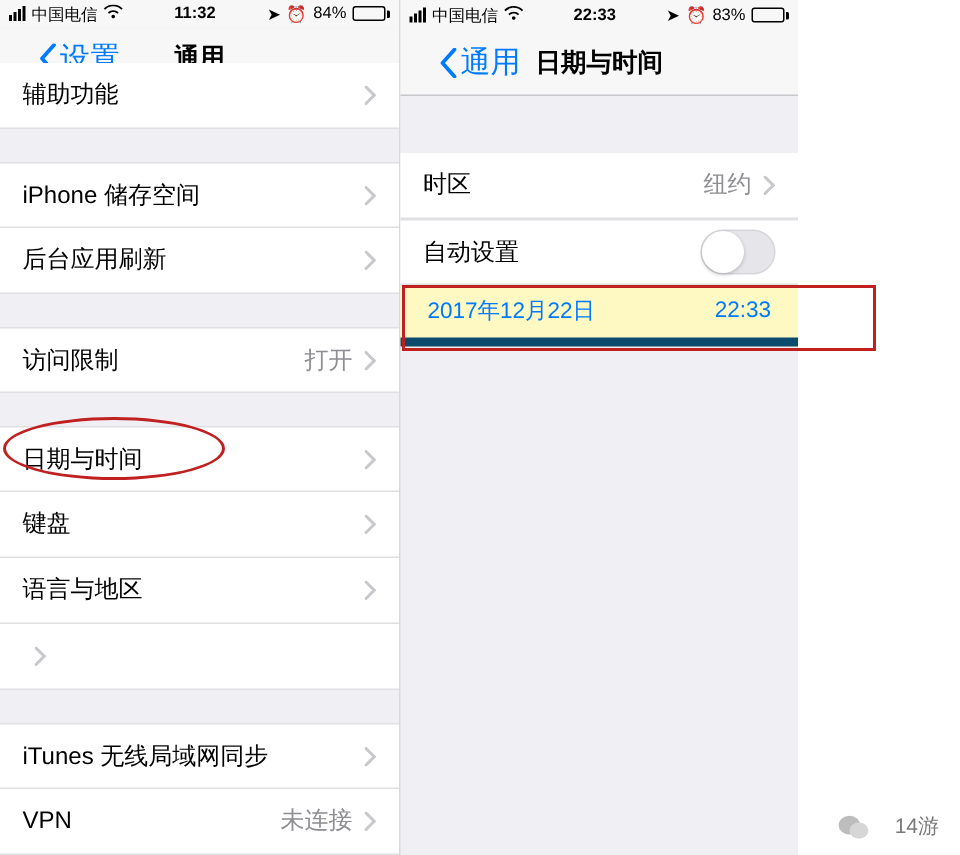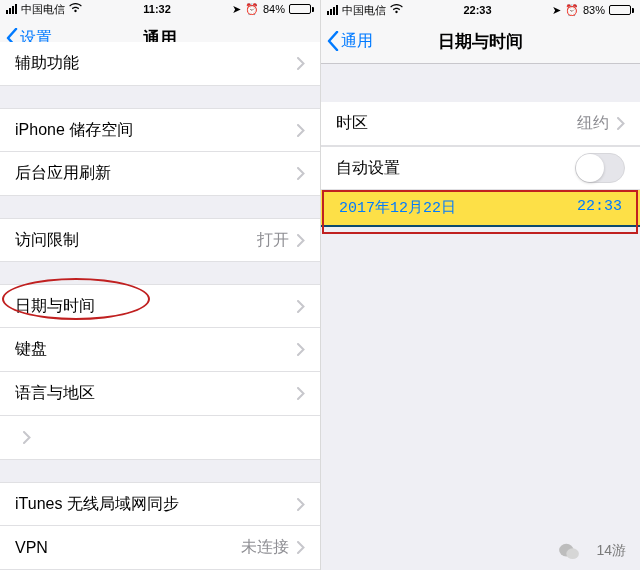--- a/index.html
+++ b/index.html
@@ -1,34 +1,34 @@
 <!DOCTYPE html>
 <html><head>
 <meta charset="utf-8">
 <style>
   * { box-sizing: border-box; margin: 0; padding: 0; }
   body { font-family: -apple-system, "Helvetica Neue", Arial, sans-serif; background: #fff; width: 640px; height: 570px; overflow: hidden; position: relative; }
-  .container { display: flex; width: 640px; height: 570px; background: #efeff4; }
+  .container { display: flex; width: 532px; height: 570px; background: #efeff4; }
   .pane { width: 320px; height: 570px; background: #efeff4; display: flex; flex-direction: column; position: relative; }
   .pane + .pane { border-left: 1px solid #d9d9d9; }
   .status-bar { height: 20px; background: #f7f7f8; display: flex; align-items: center; justify-content: space-between; font-size: 11px; padding: 0 6px; color: #000; }
   .sb-left, .sb-right { display: flex; align-items: center; gap: 4px; }
   .signal-bars { display: flex; align-items: flex-end; gap: 1px; }
   .signal-bars span { width: 2px; background: #000; display: inline-block; }
   .signal-bars span:nth-child(1){height:4px}
   .signal-bars span:nth-child(2){height:6px}
   .signal-bars span:nth-child(3){height:8px}
   .signal-bars span:nth-child(4){height:10px}
   .wifi-icon svg { width: 13px; height: 10px; }
   .battery { display: flex; align-items: center; gap: 1px; }
   .battery-body { width: 22px; height: 10px; border: 1px solid #000; border-radius: 2px; padding: 1px; }
   .battery-fill { height: 100%; background: #000; border-radius: 1px; }
   .battery-cap { width: 2px; height: 5px; background: #000; border-radius: 0 1px 1px 0; }
   .nav-bar { height: 44px; background: #f7f7f8; border-bottom: 1px solid #c8c7cc; display: flex; align-items: center; position: relative; }
-  .nav-back { display: flex; align-items: flex-start; color: #007aff; font-size: 16px; padding-left: 6px; gap: 2px; }
+  .nav-back { display: flex; align-items: center; color: #007aff; font-size: 20px; padding-left: 6px; gap: 2px; margin-left: 20px; }
   .nav-back svg { width: 12px; height: 20px; }
   .nav-title { position: absolute; left: 0; right: 0; text-align: center; font-size: 17px; font-weight: 600; color: #000; pointer-events: none; }
   .list { background: #efeff4; }
   .gap { height: 22px; }
   .gap-sm { height: 16px; }
   .row { background: #fff; min-height: 44px; display: flex; align-items: center; padding: 0 15px; border-bottom: 1px solid #e0e0e3; font-size: 16px; color: #000; position: relative; }
   .row.first { border-top: 1px solid #e0e0e3; }
   .row .label { flex: 1; }
   .row .value { color: #8e8e93; font-size: 16px; }
   .chevron { color: #c7c7cc; margin-left: 8px; }
@@ -225,21 +225,21 @@
               <path d="M1 1l5.5 5.5L1 12" stroke="#c7c7cc" stroke-width="2" fill="none" stroke-linecap="round"></path>
             </svg>
           </span>
       </div>
       <div class="row first">
         <span class="label">自动设置</span>
         <span class="switch off">
             <span class="knob"></span>
           </span>
       </div>
-      <div style="background:#fde047;border-bottom:2px solid #0c4a6e;font-family:Liberation Mono, monospace;">
+      <div style="background:#fef9c3;border-bottom:6px solid #0c4a6e;">
         <div class="date-row">
           <span>2017年12月22日</span>
           <span>22:33</span>
         </div>
       </div>
     </div>
 
     <div class="rect-highlight" style="left:1px; top:190px; width:316px; height:44px;"></div>
   </div>
 

